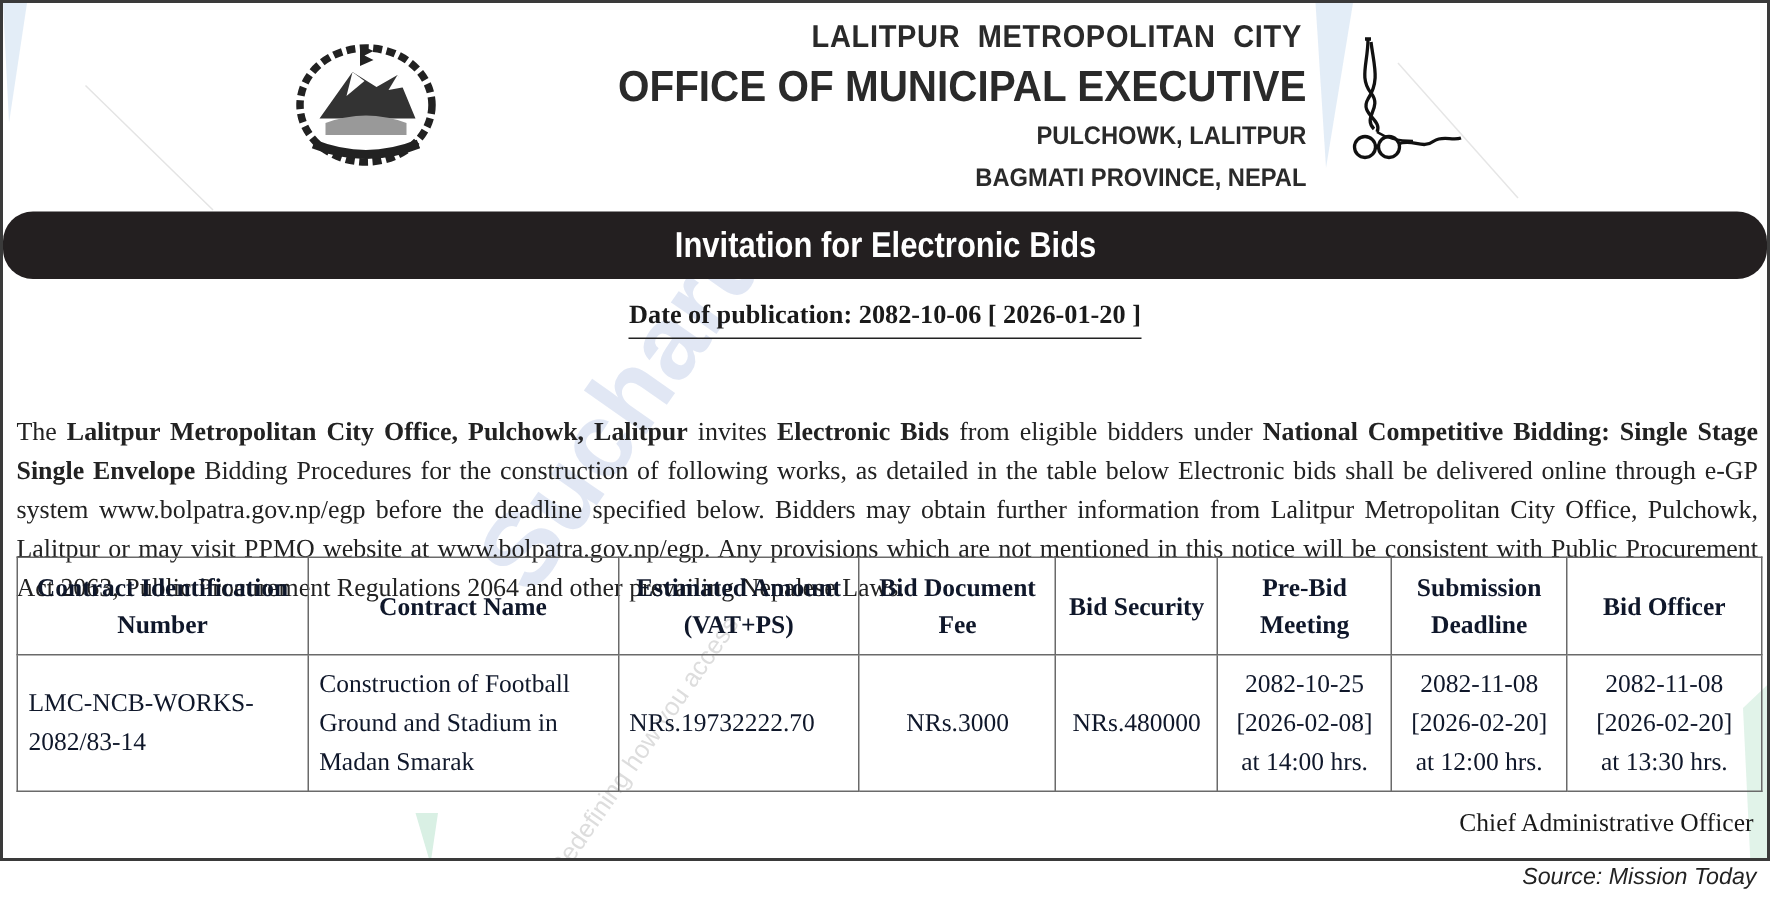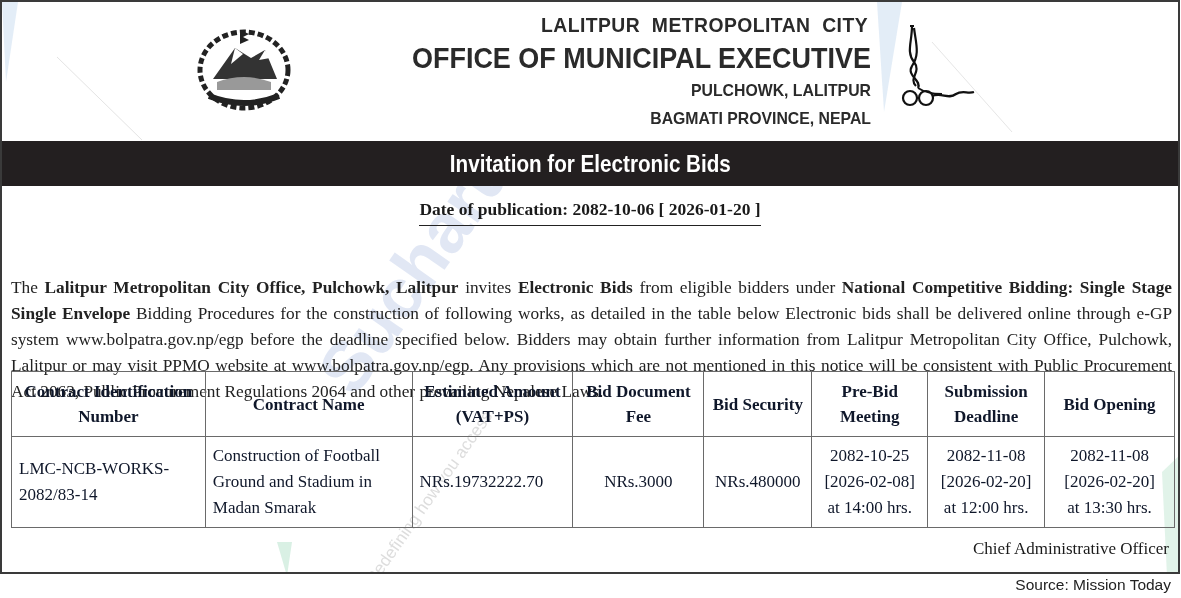--- a/index.html
+++ b/index.html
@@ -15,41 +15,41 @@
   .logo-right { position: absolute; left: 896px; top: 20px; width: 82px; height: 90px; }
   .header-lines { position: absolute; left: 290px; top: 8px; width: 600px; text-align: right;
     font-family: "Liberation Sans", sans-serif; font-weight: bold; color: #2a2a2a; }
   .h-city { font-size: 21px; letter-spacing: 0.5px; line-height: 30px; transform: scaleX(0.92); }
   .h-office { font-size: 29px; line-height: 36px; transform: scaleX(0.93); }
   .h-addr { font-size: 17px; line-height: 30px; transform: scaleX(0.93); }
   .h-prov { font-size: 17px; line-height: 26px; transform: scaleX(0.93); }
 
   .title-bar { position: absolute; left: 0; top: 139px; width: 100%; height: 45px; background: #231f20;
     color: #fff; text-align: center; font-family: "Liberation Sans", sans-serif; font-weight: bold;
-    font-size: 24px; line-height: 45px; }
+    font-size: 24px; line-height: 45px; border-radius: 20px; }
   .title-bar span { display: inline-block; transform: scaleX(0.86); }
 
   .pubdate { position: absolute; left: 0; top: 197px; width: 100%; text-align: center; }
   .pubdate span { display: inline-block; font-weight: bold; font-size: 17.5px; padding-bottom: 5px;
     border-bottom: 1.5px solid #222; }
 
   .body-text { position: absolute; left: 9px; top: 232px; width: 1161px; font-size: 17.3px;
     line-height: 26px; text-align: justify; color: #222; margin-top: 41px; }
   .body-text b { font-weight: bold; }
 
   table.bids { position: absolute; left: 9px; top: 369px; width: 1164px; border-collapse: collapse;
     font-size: 17px; color: #0f172a; }
   table.bids th, table.bids td { border: 1px solid #6a6a6a; text-align: center; vertical-align: middle; }
   table.bids th { font-weight: bold; height: 65px; line-height: 25px; padding: 0 4px; }
   table.bids td { height: 91px; line-height: 26px; padding: 0 4px; }
   table.bids td.left { text-align: left; padding-left: 7px; }
 
   .signature { position: absolute; right: 9px; top: 537px; font-weight: normal; font-size: 17px; text-align: right; }
   .source { position: absolute; right: 10px; top: 576px; font-family: "Liberation Sans", sans-serif;
-    font-size: 15.5px; color: #222; }
+    font-style: italic; font-size: 15.5px; color: #222; }
 
   .wm { position: absolute; pointer-events: none; }
 </style>
 </head>
 <body>
 
 <div class="notice">
 
   <svg class="wm" style="left:0;top:0" width="1181" height="574">
     <polygon points="0,0 16,0 4,80" fill="#dce8f5" opacity="0.8"></polygon>
@@ -114,21 +114,21 @@
     </colgroup>
     <thead>
       <tr id="thead-row">
           <th>Contract Identification<br>Number</th>
           <th>Contract Name</th>
           <th>Estimated Amount<br>(VAT+PS)</th>
           <th>Bid Document<br>Fee</th>
           <th>Bid Security</th>
           <th>Pre-Bid<br>Meeting</th>
           <th>Submission<br>Deadline</th>
-          <th>Bid Opening</th>
+          <th>Bid Officer</th>
         </tr>
     </thead>
     <tbody id="tbody">
         <tr>
           <td class="left">LMC-NCB-WORKS-<br>2082/83-14</td>
           <td class="left">Construction of Football<br>Ground and Stadium in<br>Madan Smarak</td>
           <td class="left">NRs.19732222.70</td>
           <td>NRs.3000</td>
           <td>NRs.480000</td>
           <td>2082-10-25<br>[2026-02-08]<br>at 14:00 hrs.</td>

